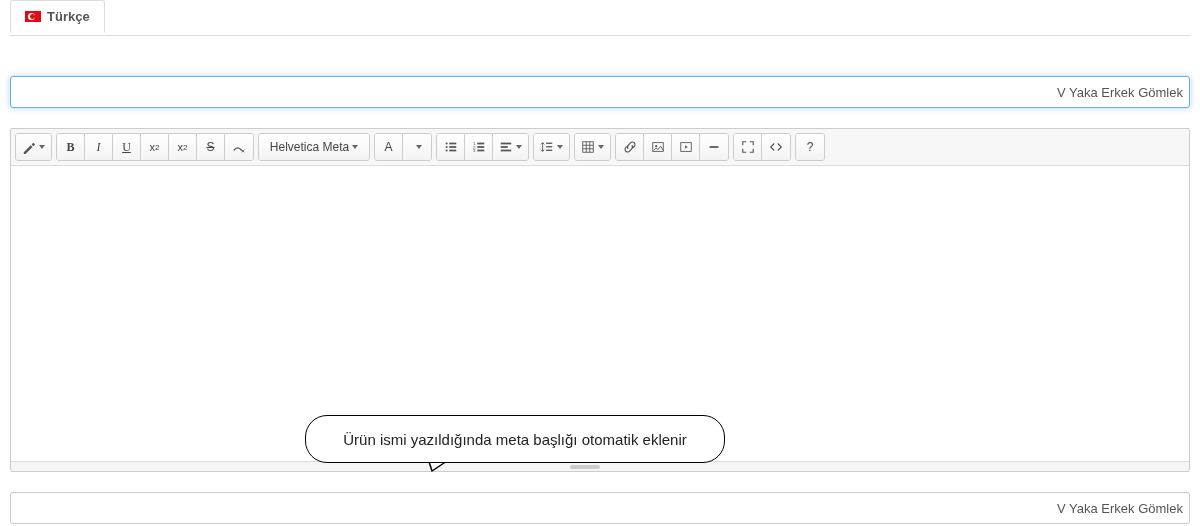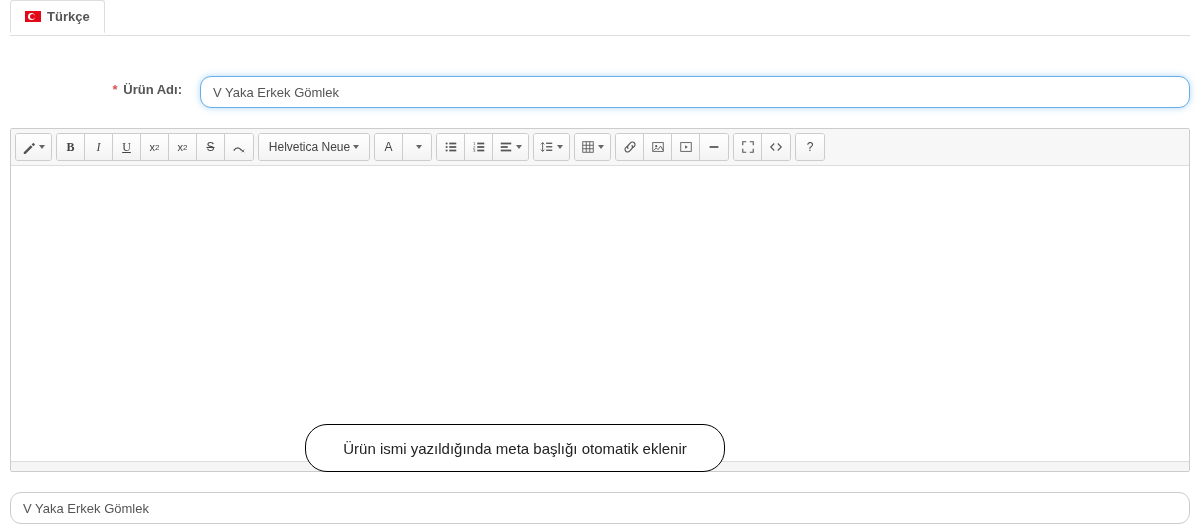--- a/index.html
+++ b/index.html
@@ -7,61 +7,57 @@
   .page { width: 1200px; height: 526px; position: relative; padding: 0 10px; }
   .tabs { border-bottom: 1px solid #ddd; height: 36px; }
   .tab { display: inline-flex; align-items: center; gap: 6px; background: #fff; border: 1px solid #ddd; border-bottom: 1px solid #fff; padding: 8px 14px; margin-bottom: -1px; border-radius: 3px 3px 0 0; cursor: pointer; font-weight: 600; color: #555; }
   .flag { width: 16px; height: 11px; background: #e30a17; display: inline-block; position: relative; }
   .flag::before { content: ""; position: absolute; left: 3px; top: 1.5px; width: 7px; height: 7px; border-radius: 50%; background: #fff; }
   .flag::after { content: ""; position: absolute; left: 5px; top: 2.5px; width: 5px; height: 5px; border-radius: 50%; background: #e30a17; }
   .form-row { display: flex; align-items: flex-start; padding: 10px 0; }
   .form-label { width: 190px; text-align: right; padding-right: 18px; padding-top: 6px; color: #555; font-weight: 600; }
   .form-label .req { color: #d9534f; margin-right: 2px; }
   .form-control-wrap { flex: 1; }
-  .text-input { width: 100%; border: 1px solid #66afe9; box-shadow: 0 0 6px rgba(102,175,233,0.5); border-radius: 11px; padding: 6px 12px; font-size: 13px; color: #555; outline: none; height: 32px; }
+  .text-input { width: 100%; border: 1px solid #66afe9; box-shadow: 0 0 6px rgba(102,175,233,0.5); border-radius: 3px; padding: 6px 6px; font-size: 13px; color: #555; outline: none; height: 32px; text-align: right; }
   .text-input.plain { border: 1px solid #ccc; box-shadow: none; }
   .editor-box { border: 1px solid #ccc; border-radius: 2px; }
   .toolbar-row { background: #f7f7f7; border-bottom: 1px solid #ddd; padding: 4px; display: flex; flex-wrap: wrap; gap: 4px; align-items: center; }
   .btn-group { display: inline-flex; border: 1px solid #ccc; border-radius: 3px; background: #fff; overflow: hidden; }
   .tbtn { min-width: 28px; height: 26px; display: inline-flex; align-items: center; justify-content: center; padding: 0 6px; border-right: 1px solid #ccc; cursor: pointer; font-size: 12px; color: #444; background: linear-gradient(#fff,#f3f3f3); }
   .tbtn:last-child { border-right: none; }
   .tbtn svg { width: 14px; height: 14px; }
   .tbtn .caret { margin-left: 3px; border-top: 4px solid #666; border-left: 3px solid transparent; border-right: 3px solid transparent; }
   .tbtn.bold { font-weight: 700; font-family: Georgia, serif; }
   .tbtn.italic { font-style: italic; font-family: Georgia, serif; }
   .tbtn.underline { text-decoration: underline; font-family: Georgia, serif; }
   .tbtn.strike { text-decoration: line-through; }
   .tbtn.sup { font-size: 11px; }
   .tbtn.sup sup { font-size: 8px; }
   .tbtn.sub { font-size: 11px; }
   .tbtn.sub sub { font-size: 8px; }
   .editor-area { height: 295px; background: #fff; position: relative; }
   .editor-footer { height: 10px; background: #f5f5f5; border-top: 1px solid #ddd; position: relative; }
   .editor-footer::after { content: ""; position: absolute; right: 50%; top: 3px; width: 30px; height: 4px; background: #ccc; border-radius: 2px; }
-  .callout { position: absolute; left: 305px; top: 424px; width: 420px; height: 48px; border: 1.5px solid #000; border-radius: 22px; background: #fff; display: flex; align-items: center; justify-content: center; font-size: 15px; color: #222; padding: 0 16px; z-index: 5; }
+  .callout { position: absolute; left: 305px; top: 415px; width: 420px; height: 48px; border: 1.5px solid #000; border-radius: 22px; background: #fff; display: flex; align-items: center; justify-content: center; font-size: 15px; color: #222; padding: 0 16px; z-index: 5; }
   .callout-tail { position: absolute; left: 420px; top: 447px; z-index: 4; }
 </style>
 </head>
 <body>
 
 <div class="page">
   <div class="tabs">
     <div class="tab">
       <span class="flag"></span>
       <span>Türkçe</span>
     </div>
   </div>
 
   <div style="height: 30px"></div>
 
   <div class="form-row">
-    <div class="form-label">
-      <span class="req">*</span>
-      <span>Ürün Adı:</span>
-    </div>
     <div class="form-control-wrap">
       <input class="text-input" type="text" value="V Yaka Erkek Gömlek" style="">
     </div>
   </div>
 
   <div class="form-row">
     <div class="form-control-wrap">
       <div class="editor-box">
         <div class="toolbar-row">
 
@@ -84,21 +80,21 @@
             <div class="tbtn">
               <svg viewBox="0 0 16 16">
                   <path d="M2 12c3-4 6-4 9 0" stroke="#555" stroke-width="1.5" fill="none"></path>
                   <path d="M11 11l3 3M14 11l-3 3" stroke="#555" stroke-width="1"></path>
                 </svg>
             </div>
           </div>
 
           <div class="btn-group">
             <div class="tbtn" style="min-width:110px">
-              <span>Helvetica Neue</span>
+              <span>Helvetica Meta</span>
               <span class="caret"></span>
             </div>
           </div>
 
           <div class="btn-group">
             <div class="tbtn">
               <span class="font-a" style="padding:0 2px">A</span>
             </div>
             <div class="tbtn">
                 <span class="caret"></span>

